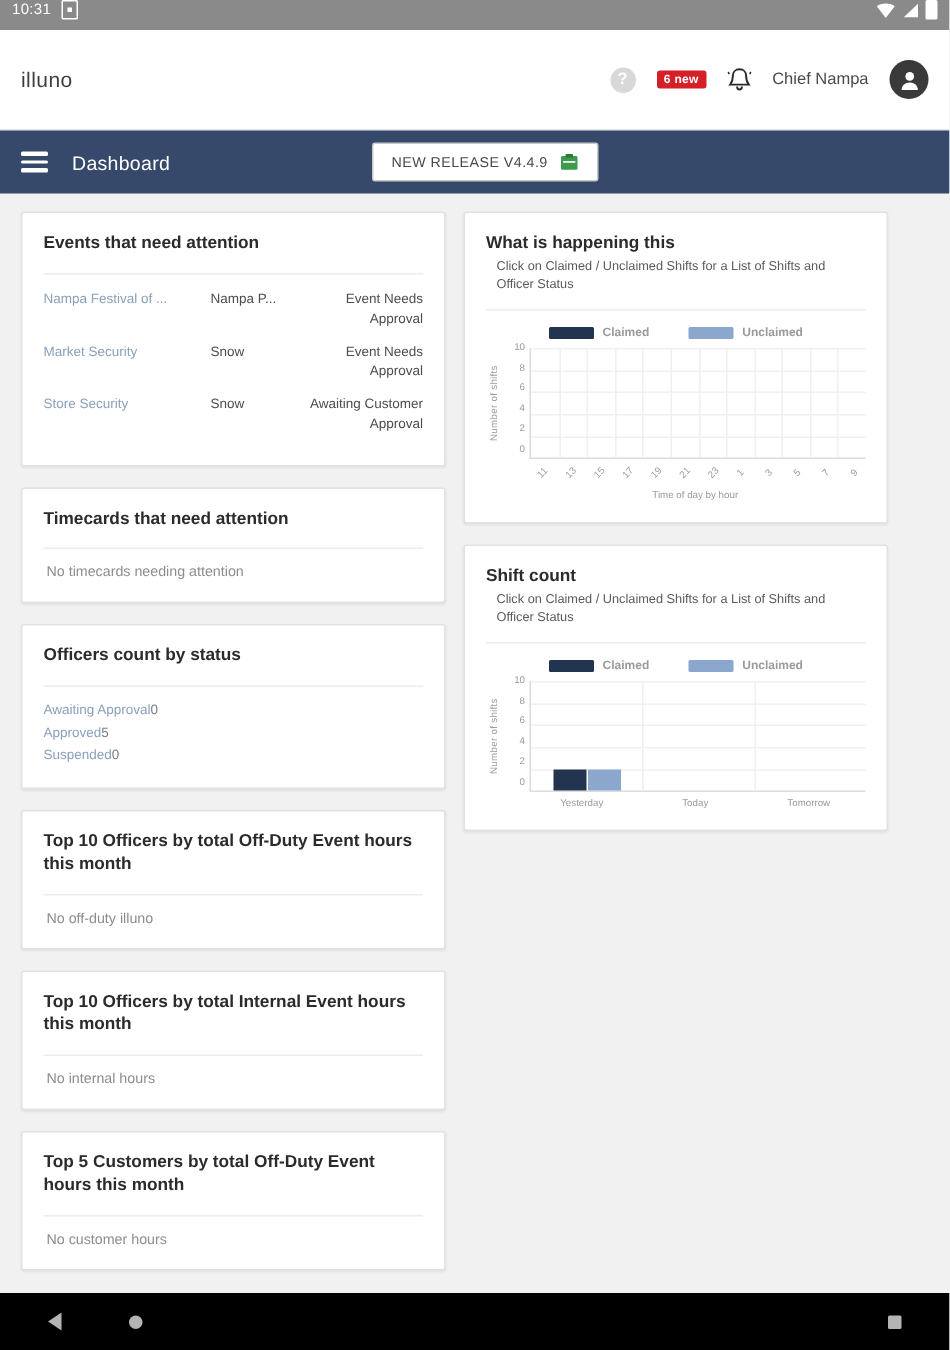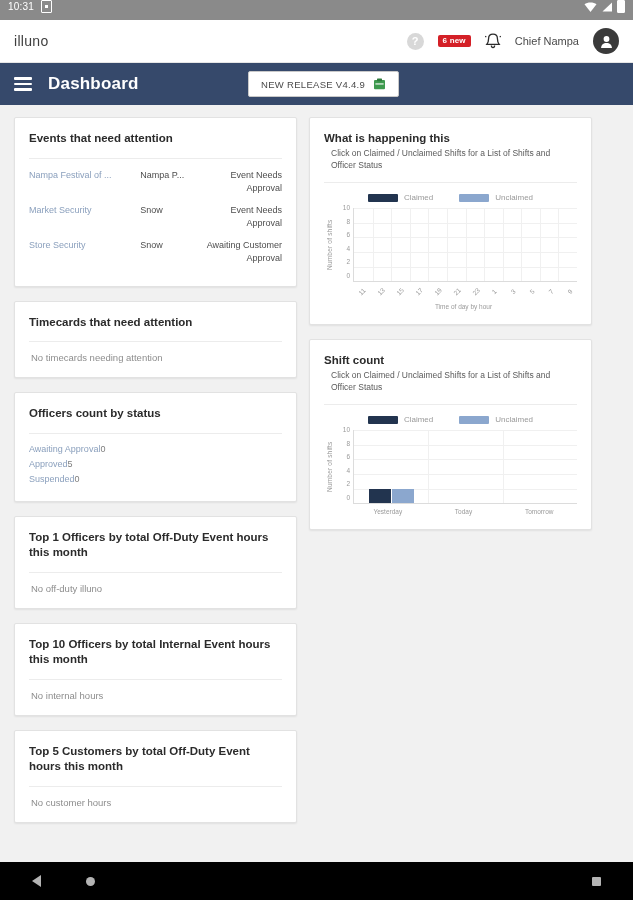--- a/index.html
+++ b/index.html
@@ -20,39 +20,39 @@
   .sb-sim{width:9px;height:11px;border:1.5px solid #fff;border-radius:1px;
     display:flex;align-items:center;justify-content:center;}
   .sb-sim i{display:block;width:3px;height:3px;background:#fff;}
   .ic-wifi{width:13px;height:10px;}
   .ic-sig{width:12px;height:10px;}
   .ic-bat{width:6px;height:11px;border:1.5px solid #fff;border-radius:1px;background:#fff;position:relative;}
   .ic-bat:after{content:"";position:absolute;top:-3px;left:1px;width:2px;height:1.5px;background:#fff;}
 
   
   .appbar{height:42px;background:#ffffff;display:flex;align-items:center;
-    padding:0 14px;flex:0 0 auto;border-bottom:1px solid #e6e6e6;}
+    padding:12px 14px;flex:0 0 auto;border-bottom:1px solid #e6e6e6;}
   .brand{font-size:14px;color:#3e3e3e;letter-spacing:.3px;}
   .appbar-right{margin-left:auto;display:flex;align-items:center;gap:14px;}
   .help-icon{width:17px;height:17px;border-radius:50%;background:#d8d8d8;color:#fff;
     font-size:11px;display:flex;align-items:center;justify-content:center;font-weight:bold;}
   .badge-new{background:#d42027;color:#fff;font-size:8px;font-weight:bold;
     padding:2px 5px;border-radius:2px;letter-spacing:.2px;line-height:1.1;}
   .bell{width:16px;height:17px;position:relative;}
   .username{font-size:11px;color:#4a4a4a;}
   .avatar{width:26px;height:26px;border-radius:50%;background:#3a3a3a;
     display:flex;align-items:center;justify-content:center;}
   .avatar svg{width:15px;height:15px;}
 
   
   .navbar{height:42px;background:#36496b;display:flex;align-items:center;
     padding:0 14px;flex:0 0 auto;position:relative;}
   .hamburger{width:18px;display:flex;flex-direction:column;gap:3px;}
   .hamburger i{display:block;height:2.5px;background:#ffffff;border-radius:1px;}
-  .nav-title{color:#ffffff;font-size:17px;font-weight:bold;margin-left:16px;letter-spacing:.2px;}
+  .nav-title{color:#ffffff;font-size:13px;font-weight:normal;margin-left:16px;letter-spacing:.2px;}
   .release-btn{position:absolute;left:248px;top:50%;transform:translateY(-50%);
     background:#ffffff;border:1px solid #c9c9c9;border-radius:2px;
     padding:6px 12px;display:flex;align-items:center;gap:8px;}
   .release-btn .rl-text{font-size:9.5px;color:#4a4a4a;letter-spacing:.3px;}
   .rl-icon{width:13px;height:12px;}
 
   
   .content{flex:1 1 auto;display:flex;gap:12px;padding:12px 14px 0 14px;
     background:#f1f1f1;overflow:hidden;}
   .col{display:flex;flex-direction:column;gap:14px;}
@@ -74,21 +74,21 @@
   td.c1{width:44%;color:#8ba0bd;}
   td.c2{width:25%;color:#4d4d4d;}
   td.c3{width:31%;color:#4d4d4d;text-align:right;}
 
   
   .ofc-row{display:flex;font-size:9px;
     color:#8ba0bd;padding:2.5px 0;}
   .ofc-row .val{color:#7d7d7d;}
 
   
-  .legend{display:flex;justify-content:center;gap:26px;margin:10px 0 6px 0;}
+  .legend{display:flex;justify-content:center;gap:26px;margin:10px 0 6px 0;font-weight:bold;}
   .legend .lg{display:flex;align-items:center;gap:6px;}
   .legend .sw{width:30px;height:8px;border-radius:1px;}
   .legend .lbl{font-size:8px;color:#9a9a9a;}
 
   .plot-wrap{display:flex;}
   .ylabel{writing-mode:vertical-rl;transform:rotate(180deg);font-size:6.5px;
     color:#9a9a9a;display:flex;align-items:center;justify-content:center;
     width:11px;letter-spacing:.2px;}
   .yticks{width:15px;display:flex;flex-direction:column;justify-content:space-between;
     align-items:flex-end;padding-right:3px;}
@@ -220,21 +220,21 @@
           <span>Approved</span>
           <span class="val">5</span>
         </div>
         <div class="ofc-row">
           <span>Suspended</span>
           <span class="val">0</span>
         </div>
       </div>
 
       <div class="card">
-        <h3>Top 1 Officers by total Off-Duty Event hours this month</h3>
+        <h3>Top 10 Officers by total Off-Duty Event hours this month</h3>
         <div class="rule"></div>
         <div class="empty">No off-duty illuno</div>
       </div>
 
       <div class="card">
         <h3>Top 10 Officers by total Internal Event hours this month</h3>
         <div class="rule"></div>
         <div class="empty">No internal hours</div>
       </div>
 

